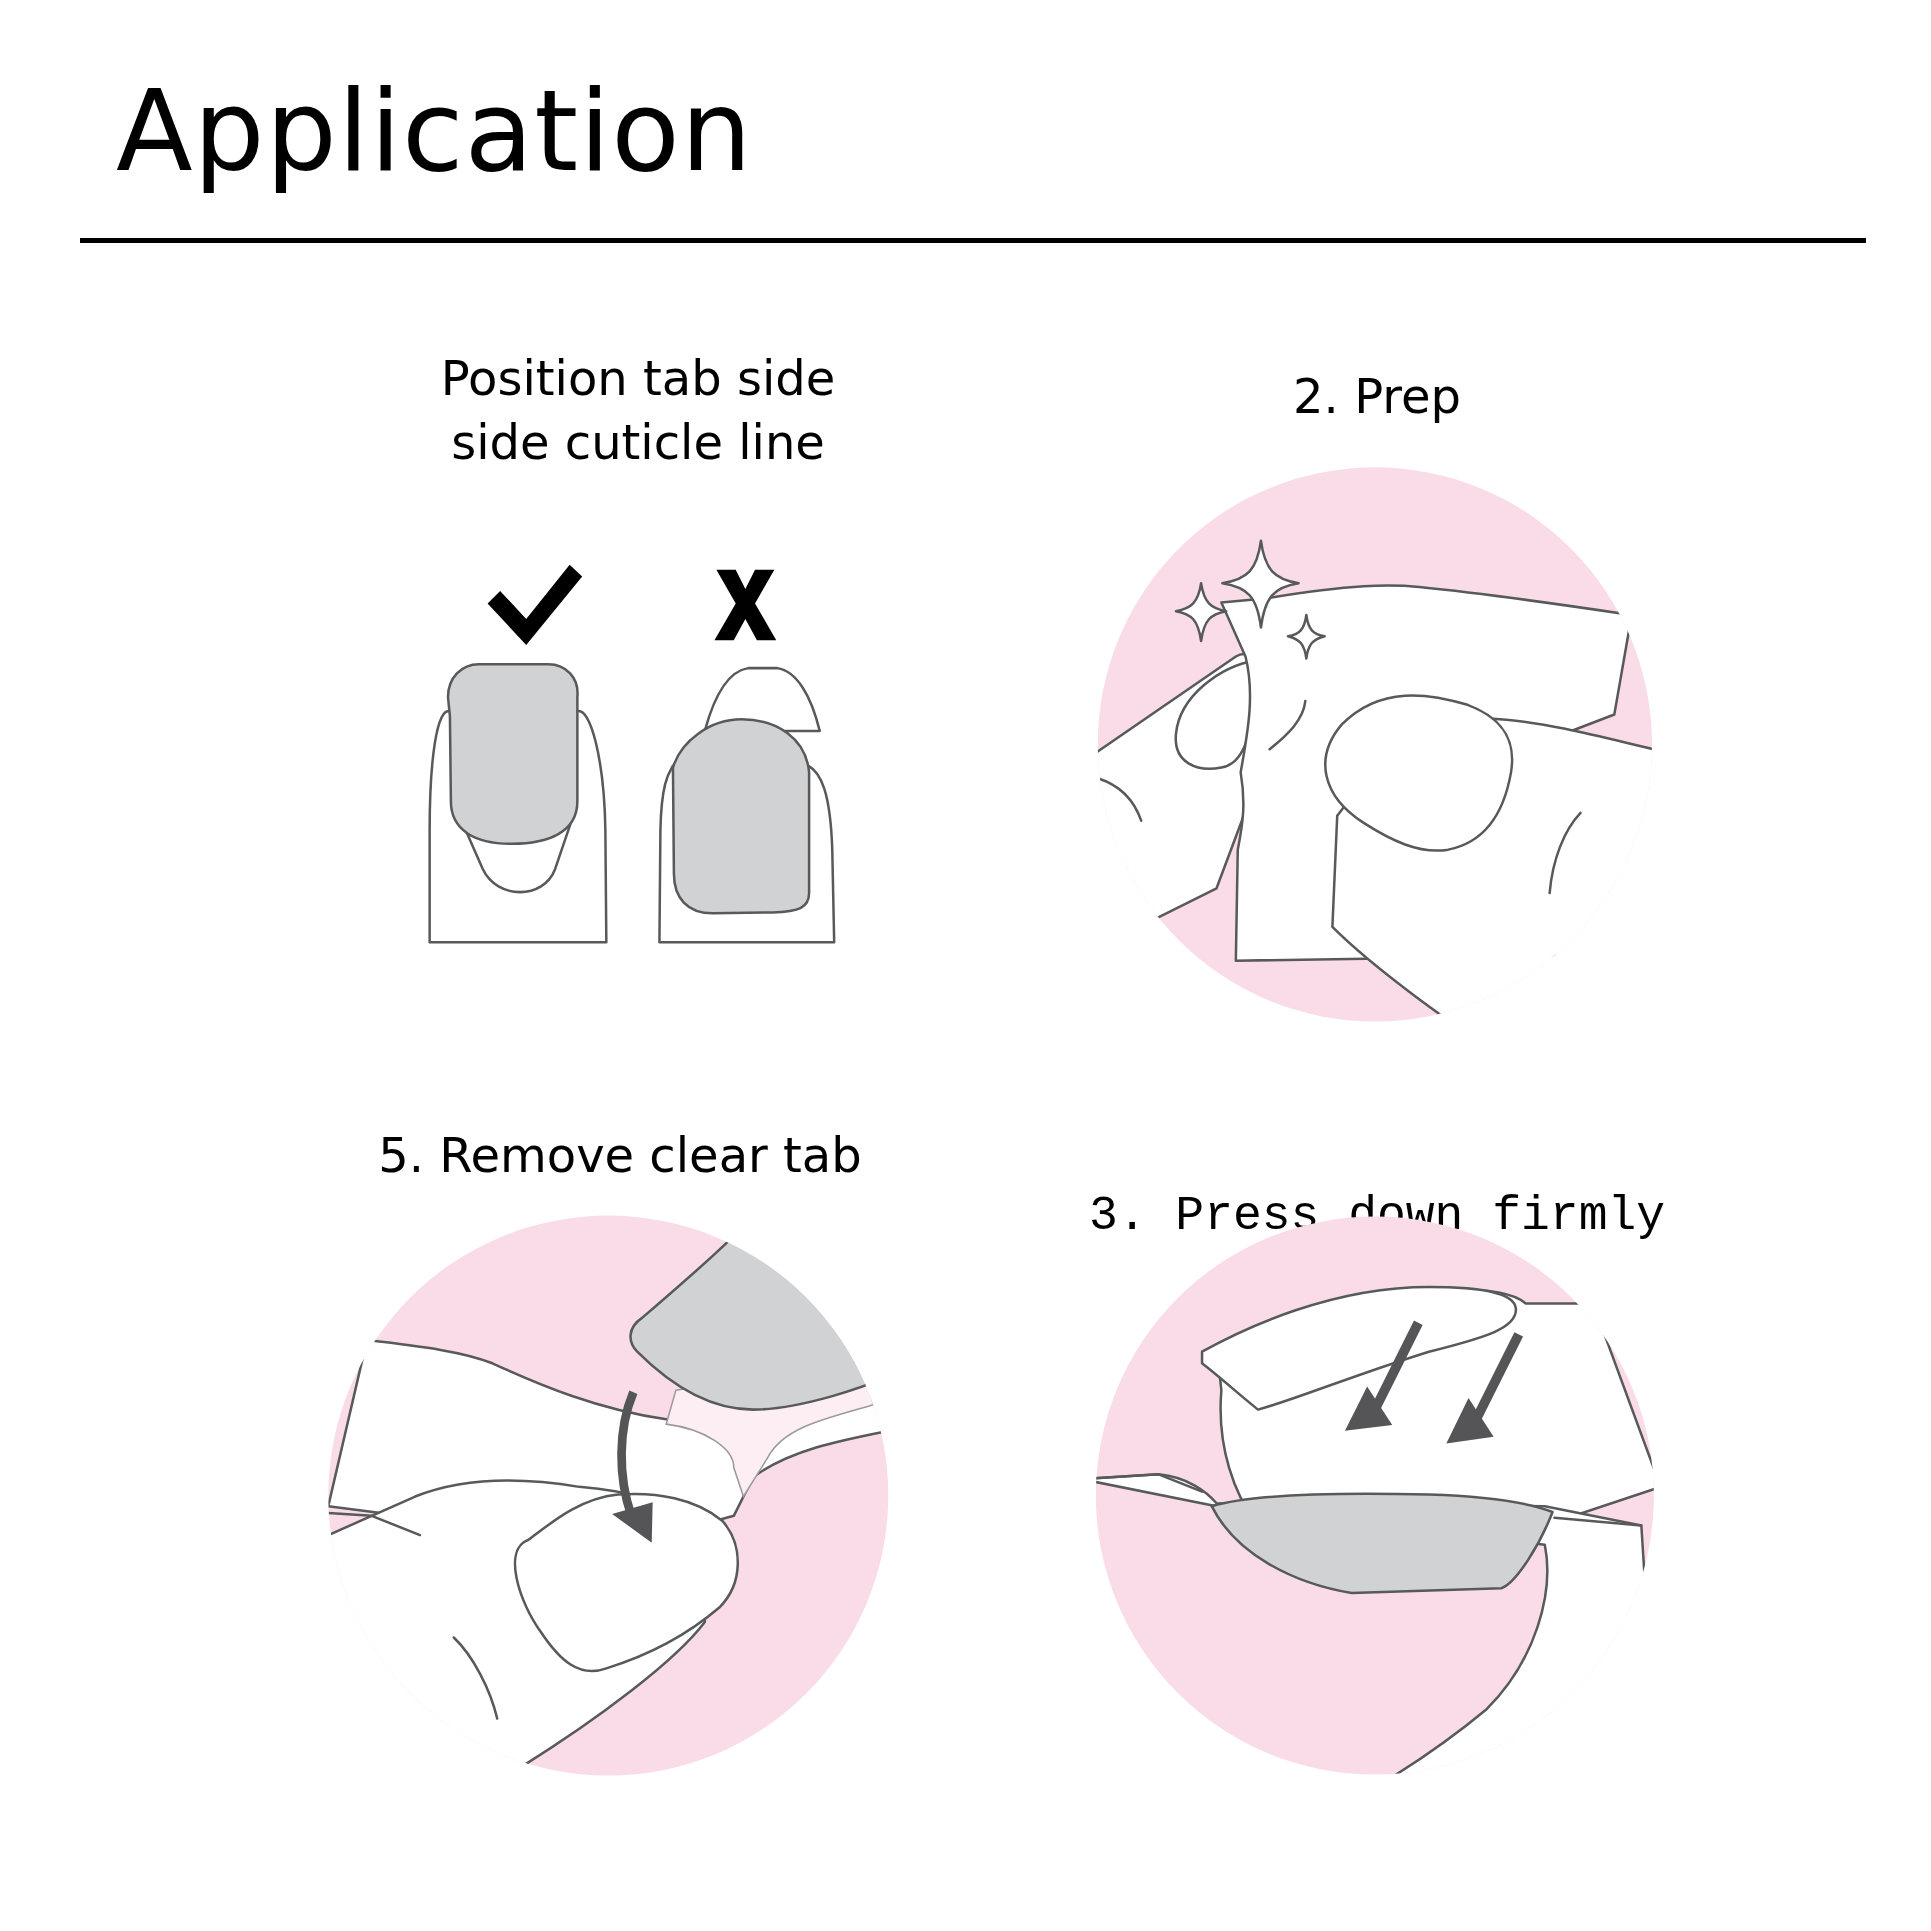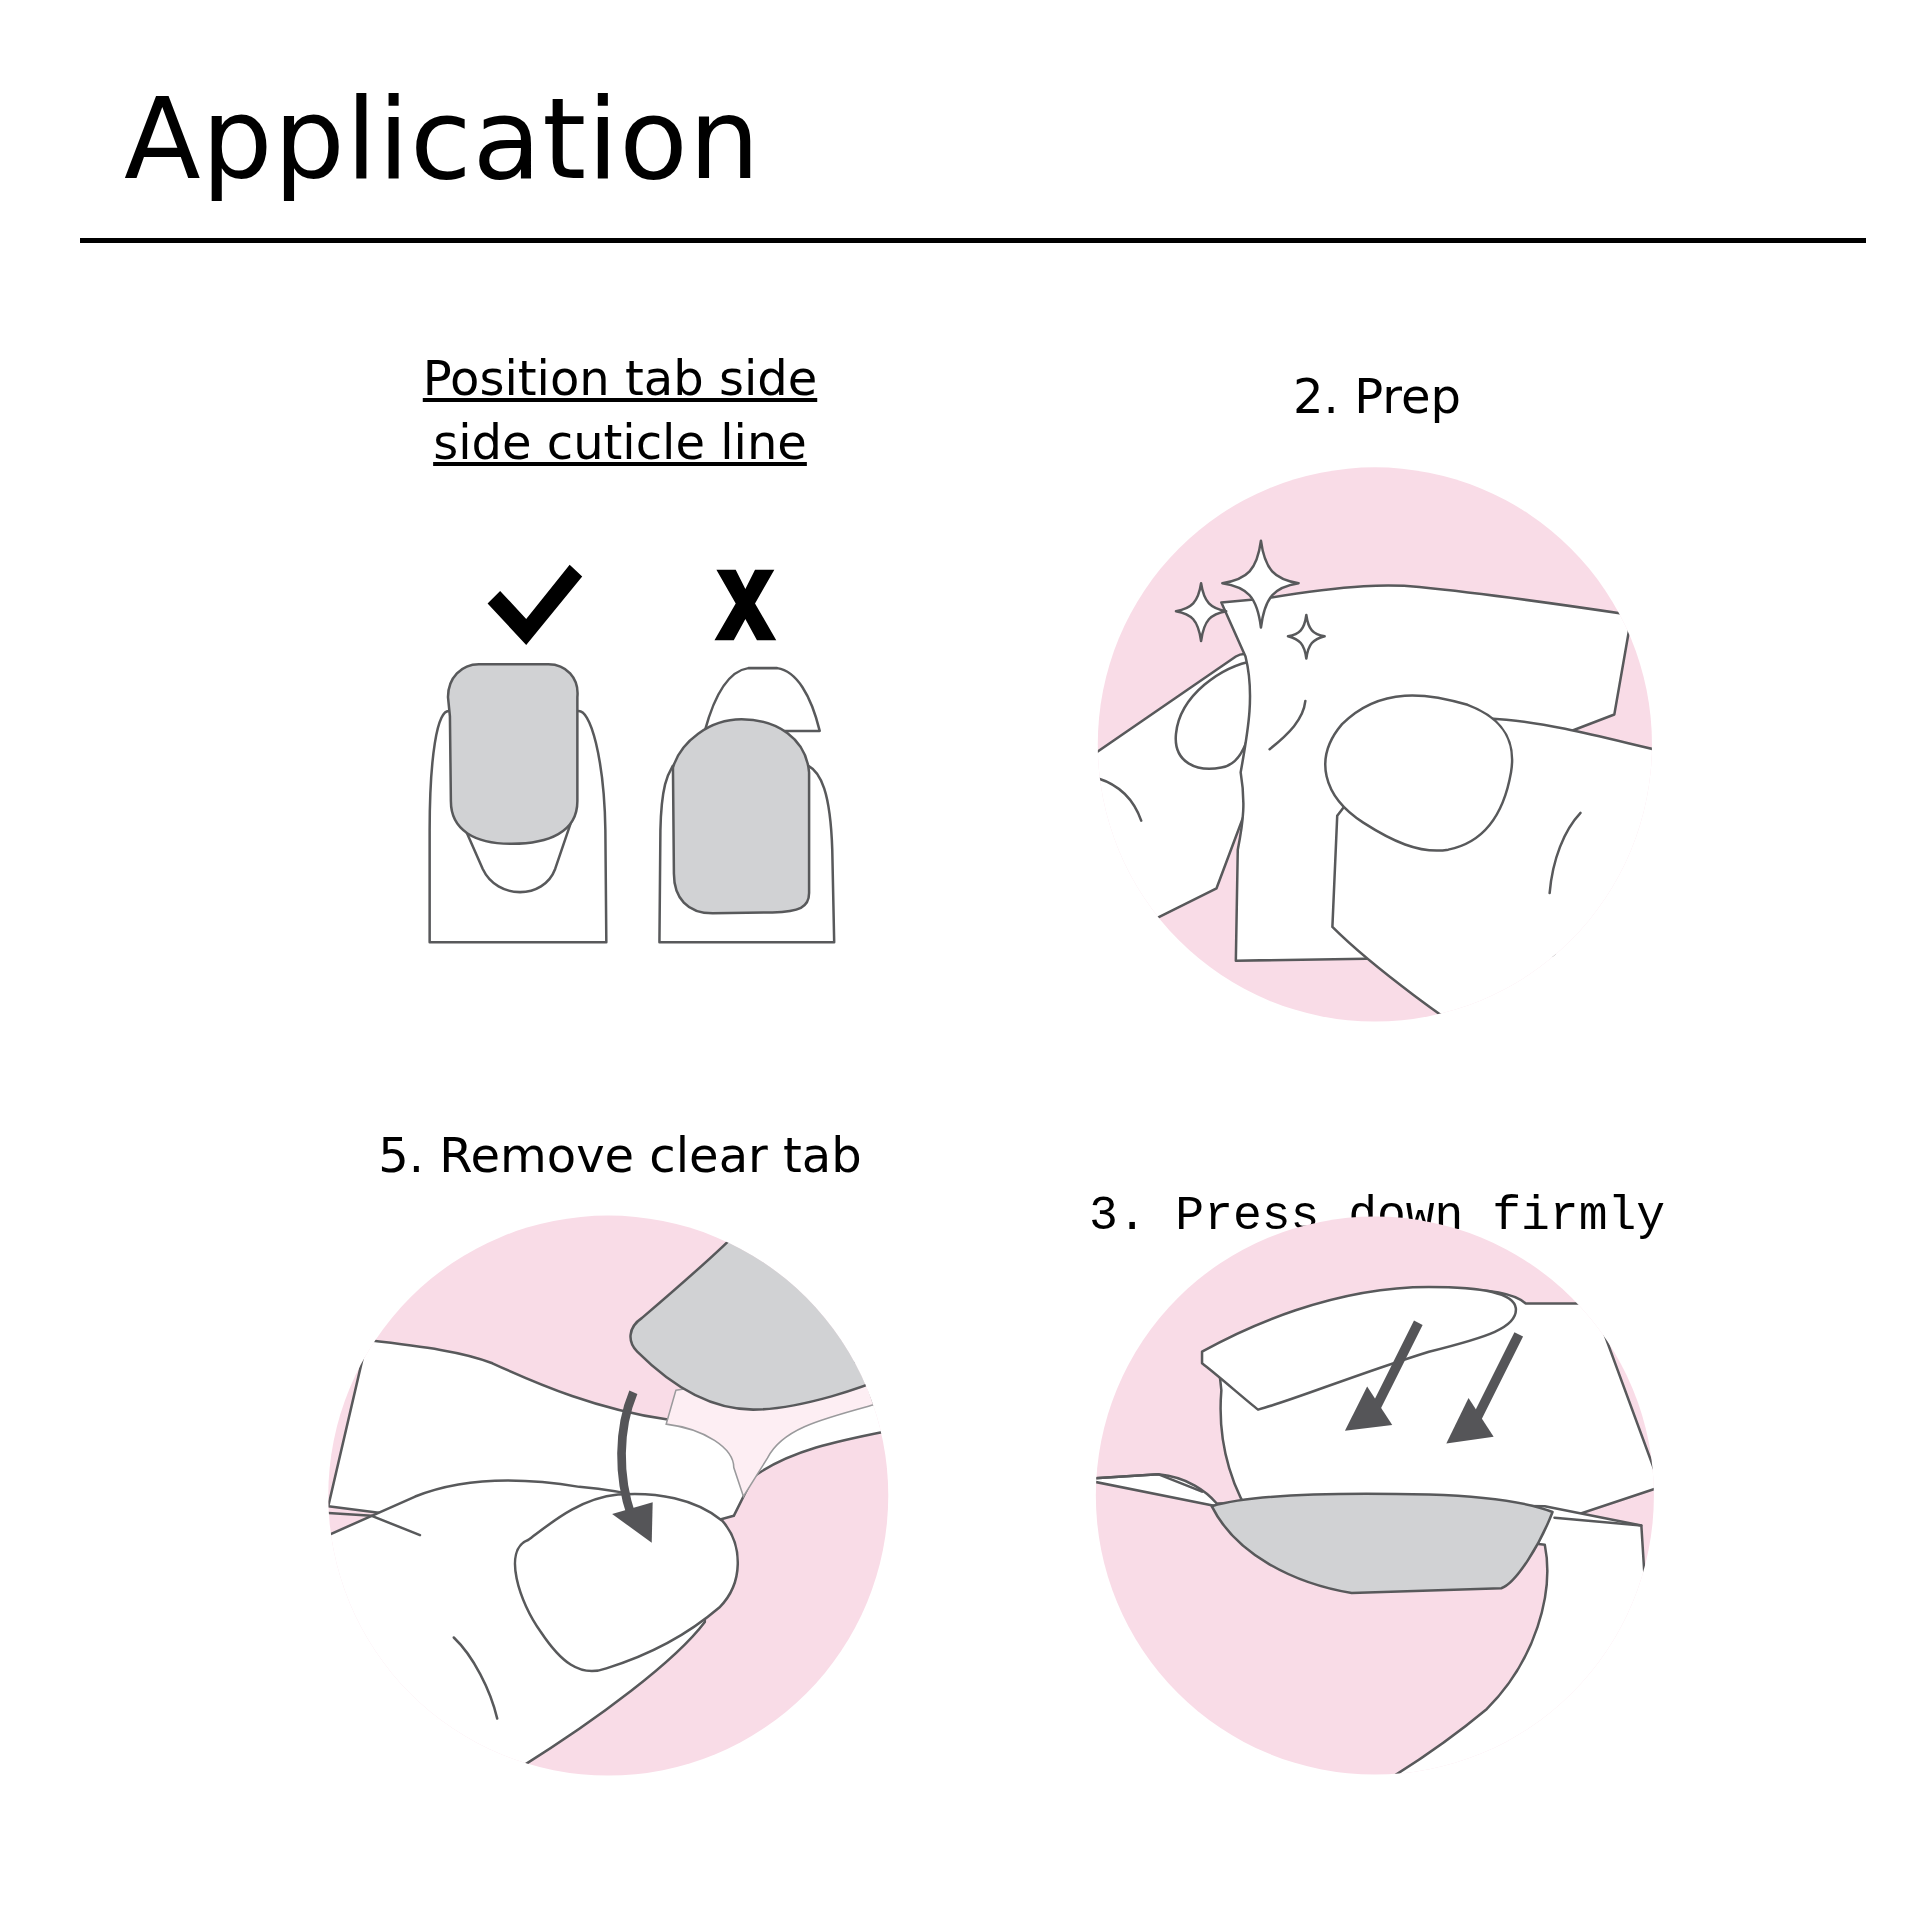--- a/index.html
+++ b/index.html
@@ -1,34 +1,34 @@
 <!DOCTYPE html>
 <html><head>
 <meta charset="utf-8">
 <style>
   html, body { margin: 0; padding: 0; background: #ffffff; }
   body { width: 1931px; height: 1931px; position: relative; overflow: hidden;
          font-family: "DejaVu Sans", "Liberation Sans", sans-serif; color: #000; }
   .title { position: absolute; left: 116px; top: 75px; font-size: 112px; font-weight: 400;
-           letter-spacing: 1px; line-height: 1; margin: 8px; }
+           letter-spacing: 1px; line-height: 1; margin: 0; }
   .rule { position: absolute; left: 80px; top: 238px; width: 1786px; height: 4.8px; background: #000; }
   .label { position: absolute; font-size: 48px; line-height: 64px; text-align: center;
            white-space: nowrap; transform: translateX(-50%); }
   svg.art { position: absolute; left: 0; top: 0; width: 1931px; height: 1931px; }
   .ol { fill: none; stroke: #58595B; stroke-width: 2.6; stroke-linejoin: round; stroke-linecap: round; }
   .wf { fill: #ffffff; stroke: #58595B; stroke-width: 2.6; stroke-linejoin: round; }
   .gf { fill: #D1D2D4; stroke: #58595B; stroke-width: 2.6; stroke-linejoin: round; }
 </style>
 </head>
 <body>
 
 <h1 class="title">Application</h1>
 <div class="rule"></div>
 
-<div class="label" style="left:620px; top:346px;text-decoration:underline;">
+<div class="label" style="left:638px; top:346px;">
   <div>Position tab side</div>
   <div>side cuticle line</div>
 </div>
 <div class="label" style="left:1377px; top:364px;">2. Prep</div>
 <div class="label" style="left:620px; top:1123px;">5. Remove clear tab</div>
 <div class="label" style="left:1377px; top:1184px;font-family:Liberation Mono, monospace;">3. Press down firmly</div>
 
 <svg class="art" viewBox="0 0 2000 2000" xmlns="http://www.w3.org/2000/svg">
 
   <g>

